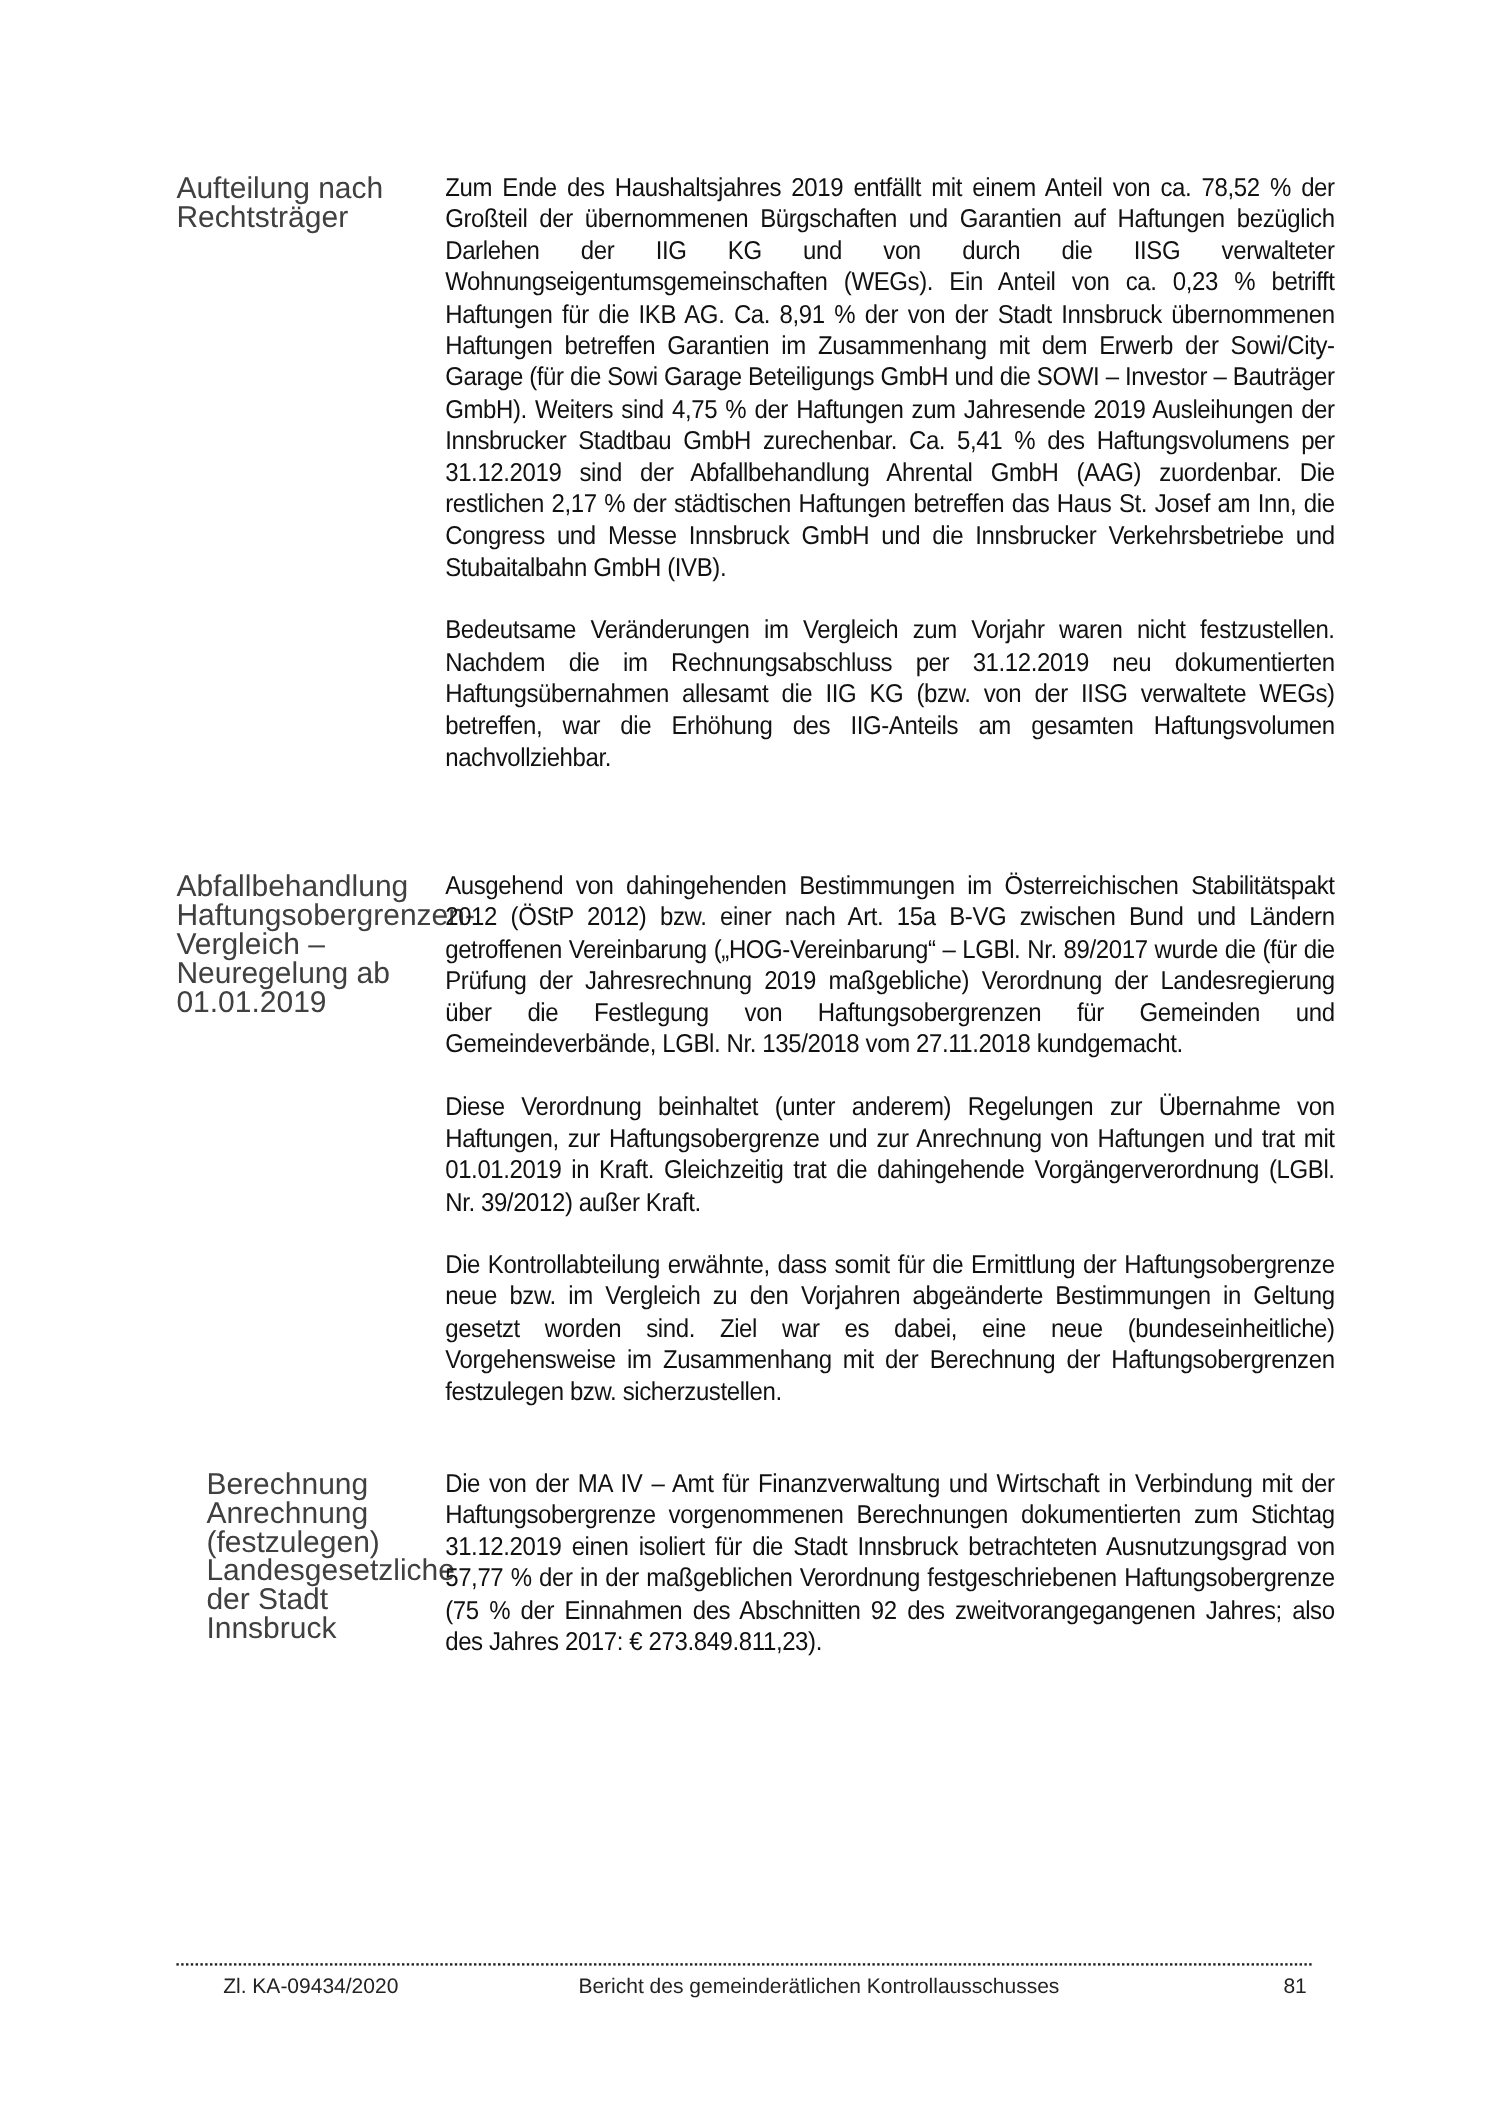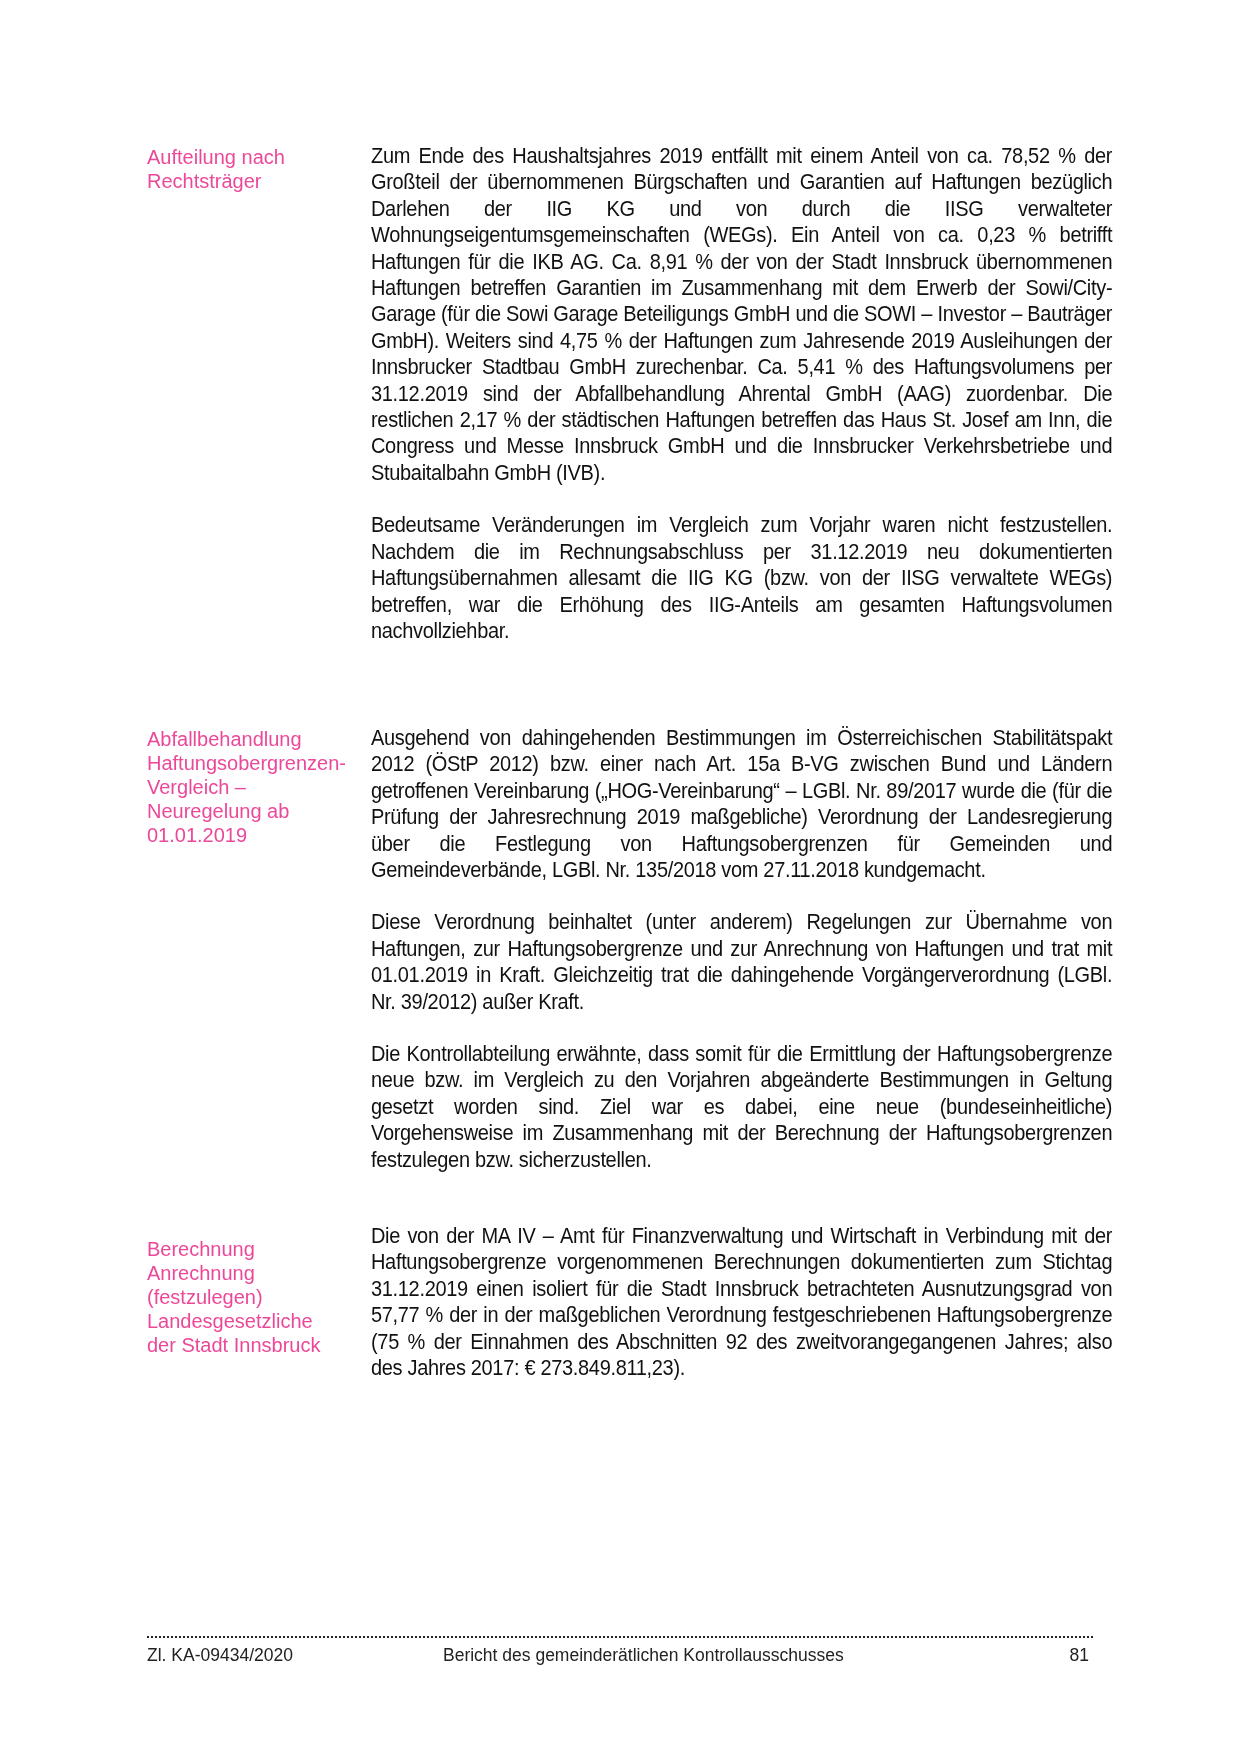--- a/index.html
+++ b/index.html
@@ -23,22 +23,22 @@
     }
     .section {
       position: absolute;
       left: 0;
       width: 1241px;
     }
     .margin-note {
       position: absolute;
       left: 147px;
       width: 215px;
-      color: #ec4899;
-      font-size: 20px;
+      color: #404040;
+      font-size: 25px;
       line-height: 24px;
     }
     .body-col {
       position: absolute;
       left: 371px;
       width: 741px;
     }
     .para {
       font-family: "Liberation Sans", sans-serif;
       font-size: 21.5px;
@@ -61,20 +61,21 @@
       border-top: 2.5px dotted #222;
       height: 0;
       width: 946px;
     }
     .footer-row {
       position: relative;
       height: 24px;
       margin-top: 7px;
       font-size: 17.5px;
       color: #222;
+      margin-left: 39px;
     }
     .footer-left { position: absolute; left: 0; top: 0; }
     .footer-center { position: absolute; left: 296px; top: 0; }
     .footer-right { position: absolute; right: 4px; top: 0; }
   </style>
 </head>
 <body>
 
 <div class="page">
 
@@ -98,21 +99,21 @@
       <div>01.01.2019</div>
     </div>
     <div class="body-col" style="top:-2px;">
       <p class="para">Ausgehend von dahingehenden Bestimmungen im Österreichischen Stabilitätspakt 2012 (ÖStP 2012) bzw. einer nach Art. 15a B-VG zwischen Bund und Ländern getroffenen Vereinbarung („HOG-Vereinbarung“ – LGBl. Nr. 89/2017 wurde die (für die Prüfung der Jahresrechnung 2019 maßgebliche) Verordnung der Landesregierung über die Festlegung von Haftungsobergrenzen für Gemeinden und Gemeindeverbände, LGBl. Nr. 135/2018 vom 27.11.2018 kundgemacht.</p>
       <p class="para">Diese Verordnung beinhaltet (unter anderem) Regelungen zur Übernahme von Haftungen, zur Haftungsobergrenze und zur Anrechnung von Haftungen und trat mit 01.01.2019 in Kraft. Gleichzeitig trat die dahingehende Vorgängerverordnung (LGBl. Nr. 39/2012) außer Kraft.</p>
       <p class="para">Die Kontrollabteilung erwähnte, dass somit für die Ermittlung der Haftungsobergrenze neue bzw. im Vergleich zu den Vorjahren abgeänderte Bestimmungen in Geltung gesetzt worden sind. Ziel war es dabei, eine neue (bundeseinheitliche) Vorgehensweise im Zusammenhang mit der Berechnung der Haftungsobergrenzen festzulegen bzw. sicherzustellen.</p>
     </div>
   </div>
 
   <div class="section" style="top:1225px;">
-    <div class="margin-note" style="top:12px;">
+    <div class="margin-note" style="top:0;margin-left:25px;">
       <div>Berechnung</div>
       <div>Anrechnung</div>
       <div>(festzulegen)</div>
       <div>Landesgesetzliche</div>
       <div>der Stadt Innsbruck</div>
     </div>
     <div class="body-col" style="top:-2px;">
       <p class="para">Die von der MA IV – Amt für Finanzverwaltung und Wirtschaft in Verbindung mit der Haftungsobergrenze vorgenommenen Berechnungen dokumentierten zum Stichtag 31.12.2019 einen isoliert für die Stadt Innsbruck betrachteten Ausnutzungsgrad von 57,77 % der in der maßgeblichen Verordnung festgeschriebenen Haftungsobergrenze (75 % der Einnahmen des Abschnitten 92 des zweitvorangegangenen Jahres; also des Jahres 2017: € 273.849.811,23).</p>
     </div>
   </div>

